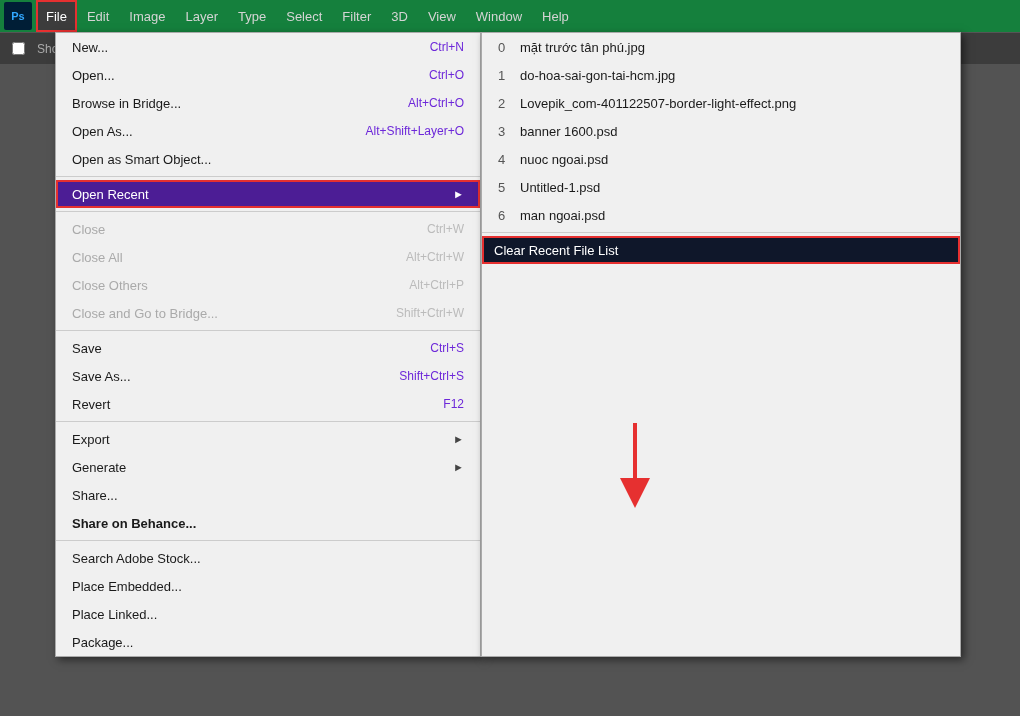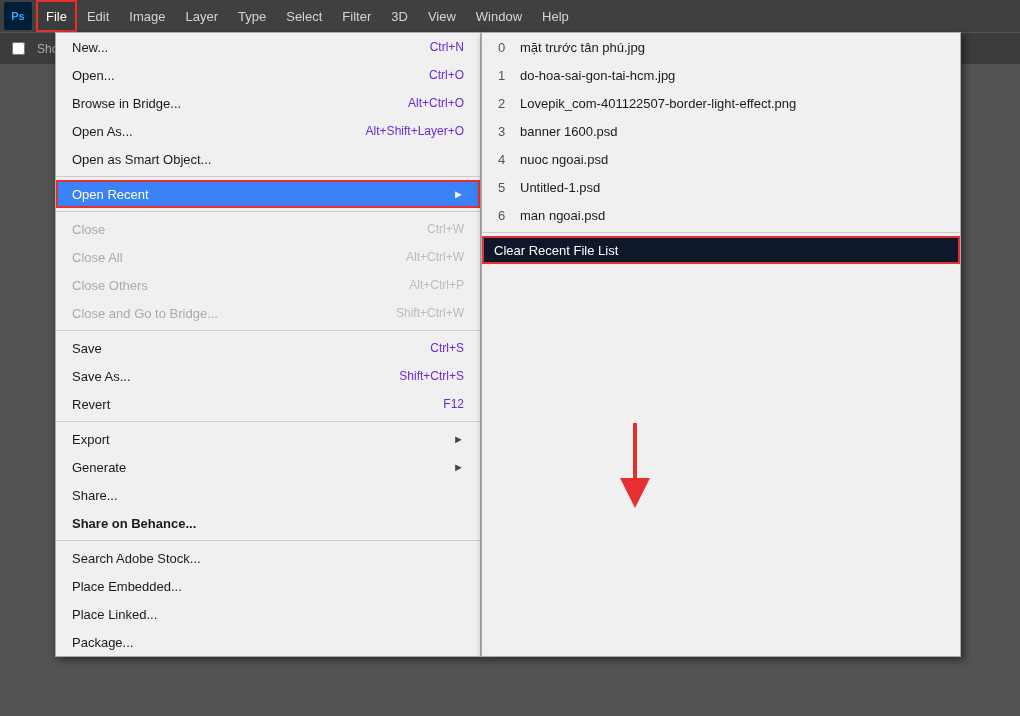--- a/index.html
+++ b/index.html
@@ -10,21 +10,21 @@
       font-family: 'Segoe UI', Arial, sans-serif;
       font-size: 13px;
       overflow: hidden;
       position: relative;
     }
 
     
     .menu-bar {
       position: relative;
       z-index: 10;
-      background: #404040;
+      background: #15803d;
       height: 32px;
       display: flex;
       align-items: center;
       padding: 0 4px;
     }
     .ps-icon {
       width: 28px;
       height: 28px;
       background: #001e36;
       color: #31a8ff;
@@ -101,21 +101,21 @@
     .menu-row {
       display: flex;
       align-items: center;
       justify-content: space-between;
       padding: 5px 16px 5px 16px;
       color: #1a1a1a;
       cursor: pointer;
       height: 28px;
     }
     .menu-row.highlighted {
-      background: #3b82f6;
+      background: #4c1d95;
       color: #fff;
     }
     .menu-row.disabled {
       color: #aaa;
       cursor: default;
     }
     .menu-row.bold-item .menu-label {
       font-weight: bold;
     }
 

